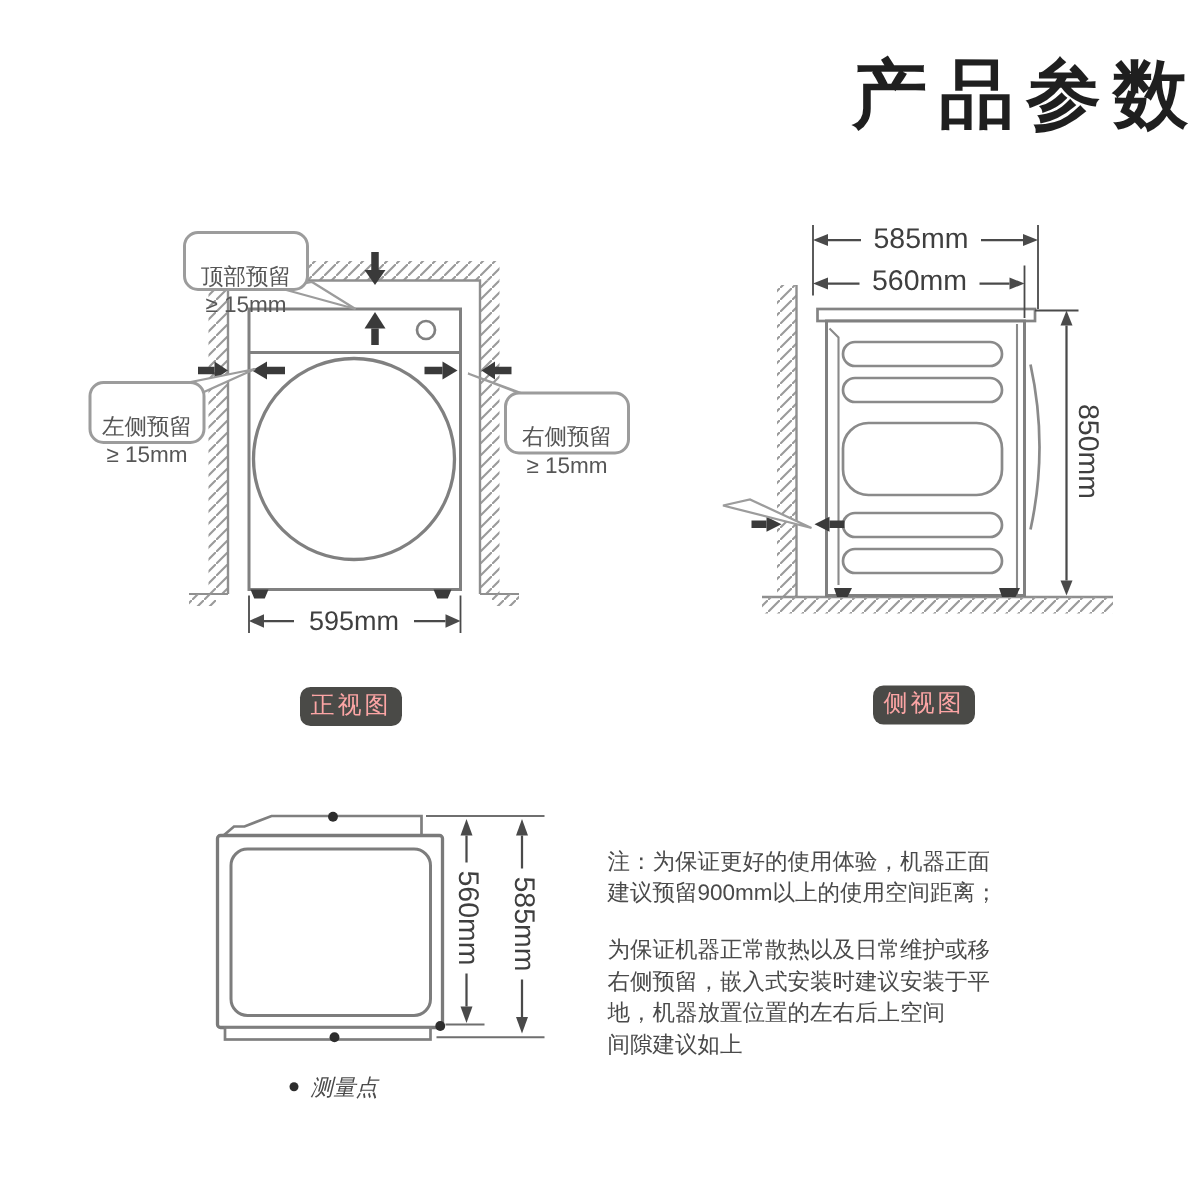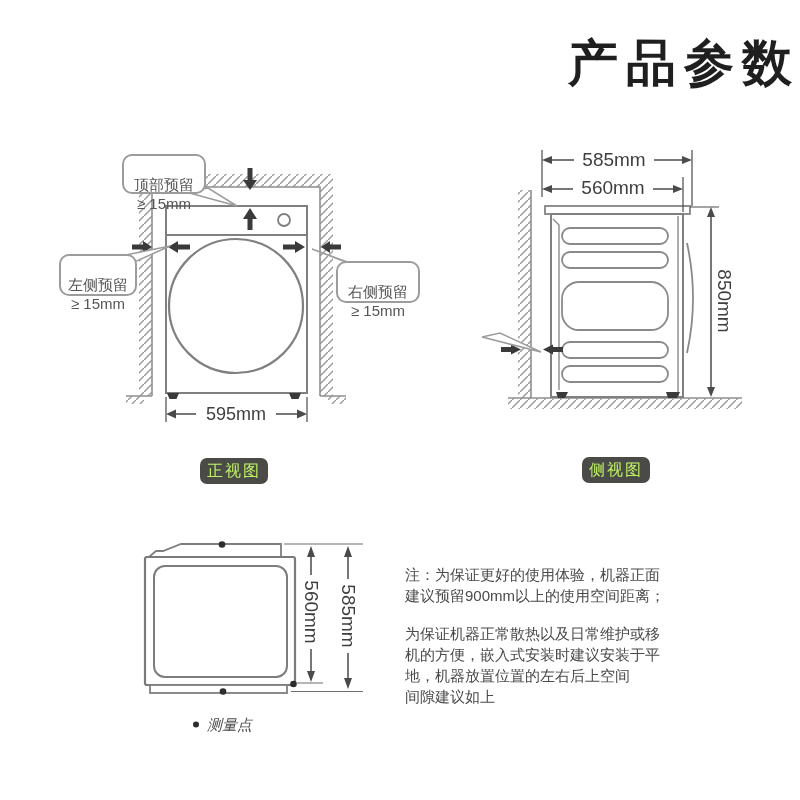--- a/index.html
+++ b/index.html
@@ -4,21 +4,21 @@
 <style>
   html,body{margin:0;padding:0;background:#fff;}
   #stage{position:relative;width:800px;height:800px;background:#fff;overflow:hidden;
          font-family:"Liberation Sans","DejaVu Sans",sans-serif;}
   #art{position:absolute;left:0;top:0;z-index:1;}
   .ov{position:absolute;z-index:2;}
   .title{left:0;top:30px;width:800px;text-align:right;font-size:50px;font-weight:900;
          color:#1f1f1f;letter-spacing:8px;}
   .bubble{background:#fff;border:2px solid #9c9c9c;border-radius:10px;color:#565656;
           font-size:15px;line-height:19px;text-align:center;padding-top:19px;box-sizing:border-box;}
-  .viewlabel{background:#4a4a47;color:#bef264;border-radius:7px;font-size:16px;letter-spacing:2px;
+  .viewlabel{background:#4a4a47;color:#fca5a5;border-radius:7px;font-size:16px;letter-spacing:2px;
              text-align:center;width:68px;height:26px;line-height:26px;}
   .dimlabel{color:#3f3f3f;font-size:18px;text-align:center;background:#fff;height:20px;line-height:20px;}
   .dimlabel.big{font-size:19px;}
   .rot{transform:rotate(90deg);}
   .notes{left:405px;top:564px;width:338px;color:#4a4a4a;font-size:15px;line-height:21px;}
   .notes p{margin:0;white-space:pre-line;}
   .notes p + p{margin-top:17px;}
   .legend{left:207px;top:716px;color:#4a4a4a;font-size:15px;font-style:italic;}
 </style>
 </head>
@@ -173,18 +173,18 @@
 
   <div class="ov viewlabel" style="left:200px;top:458px;">正视图</div>
   <div class="ov viewlabel" style="left:582px;top:457px;">侧视图</div>
   <div class="ov viewlabel" style="left:185px;top:802px;">顶视图</div>
 
   <div class="ov legend">测量点</div>
   <div class="ov notes">
     <p>注：为保证更好的使用体验，机器正面
 建议预留900mm以上的使用空间距离；</p>
     <p>为保证机器正常散热以及日常维护或移
-机的方便，嵌入式安装时建议安装于平
+右侧预留，嵌入式安装时建议安装于平
 地，机器放置位置的左右后上空间
 间隙建议如上</p>
   </div>
 
 </div>
 
 </body></html>

